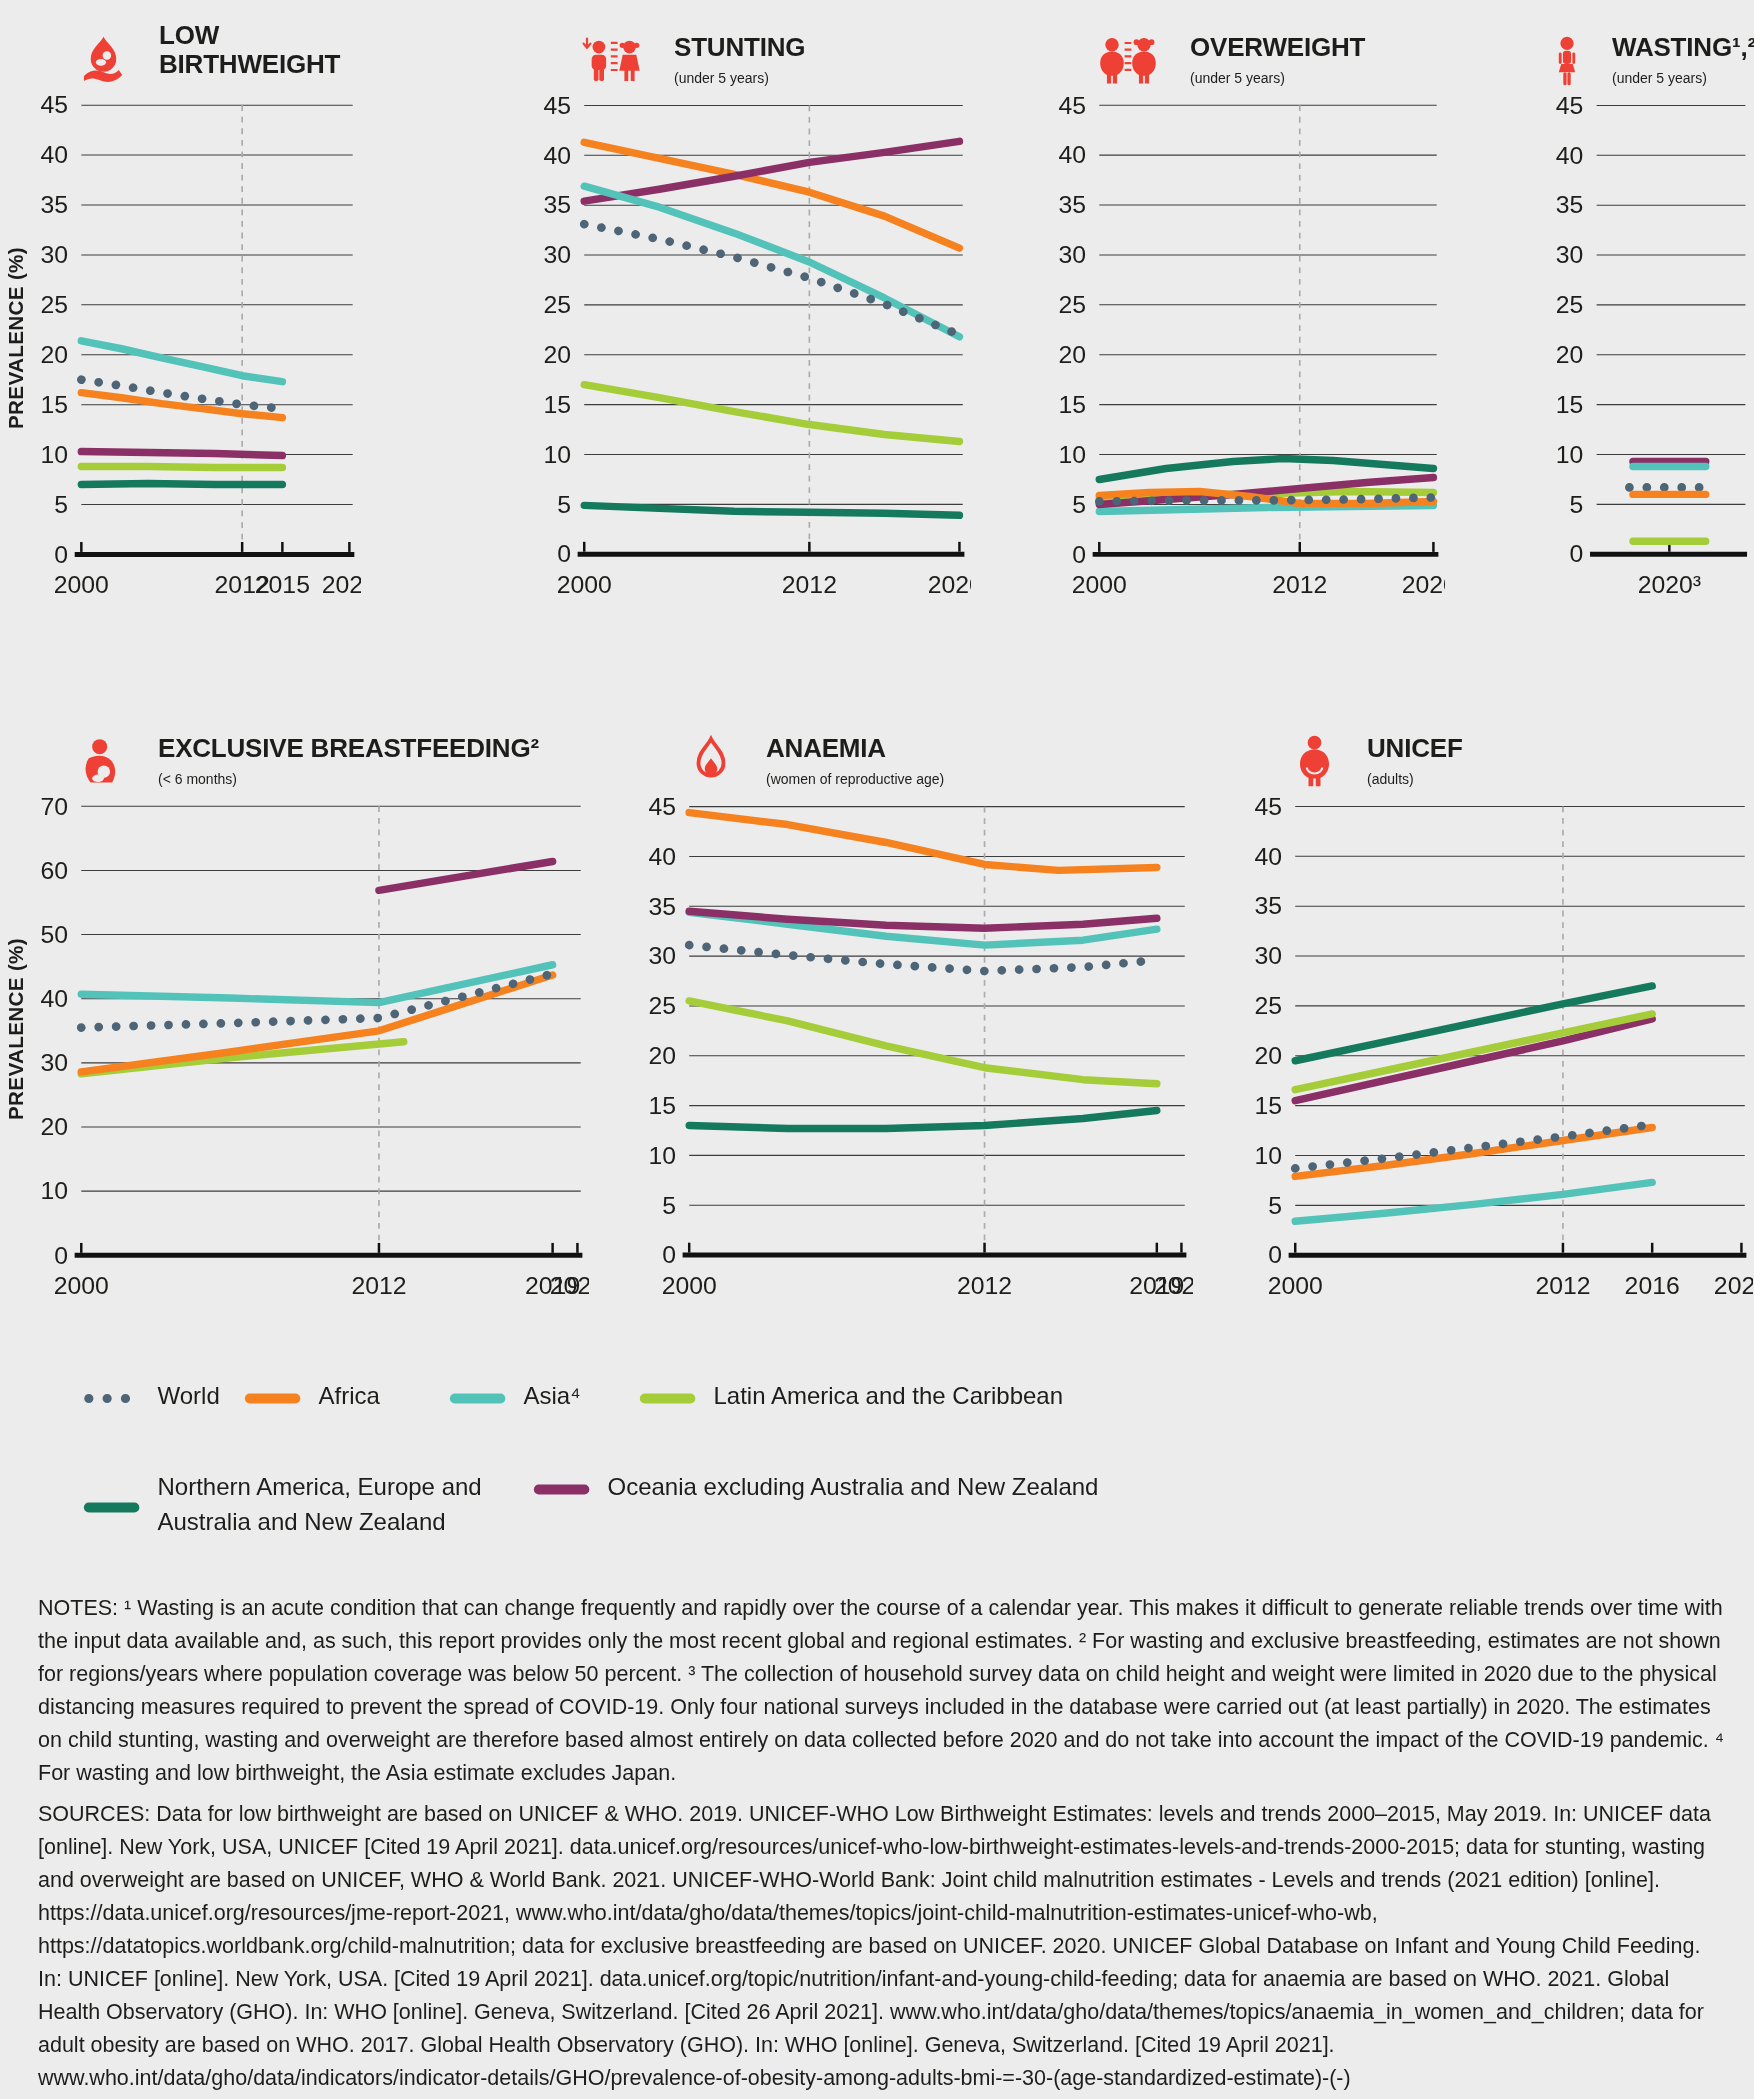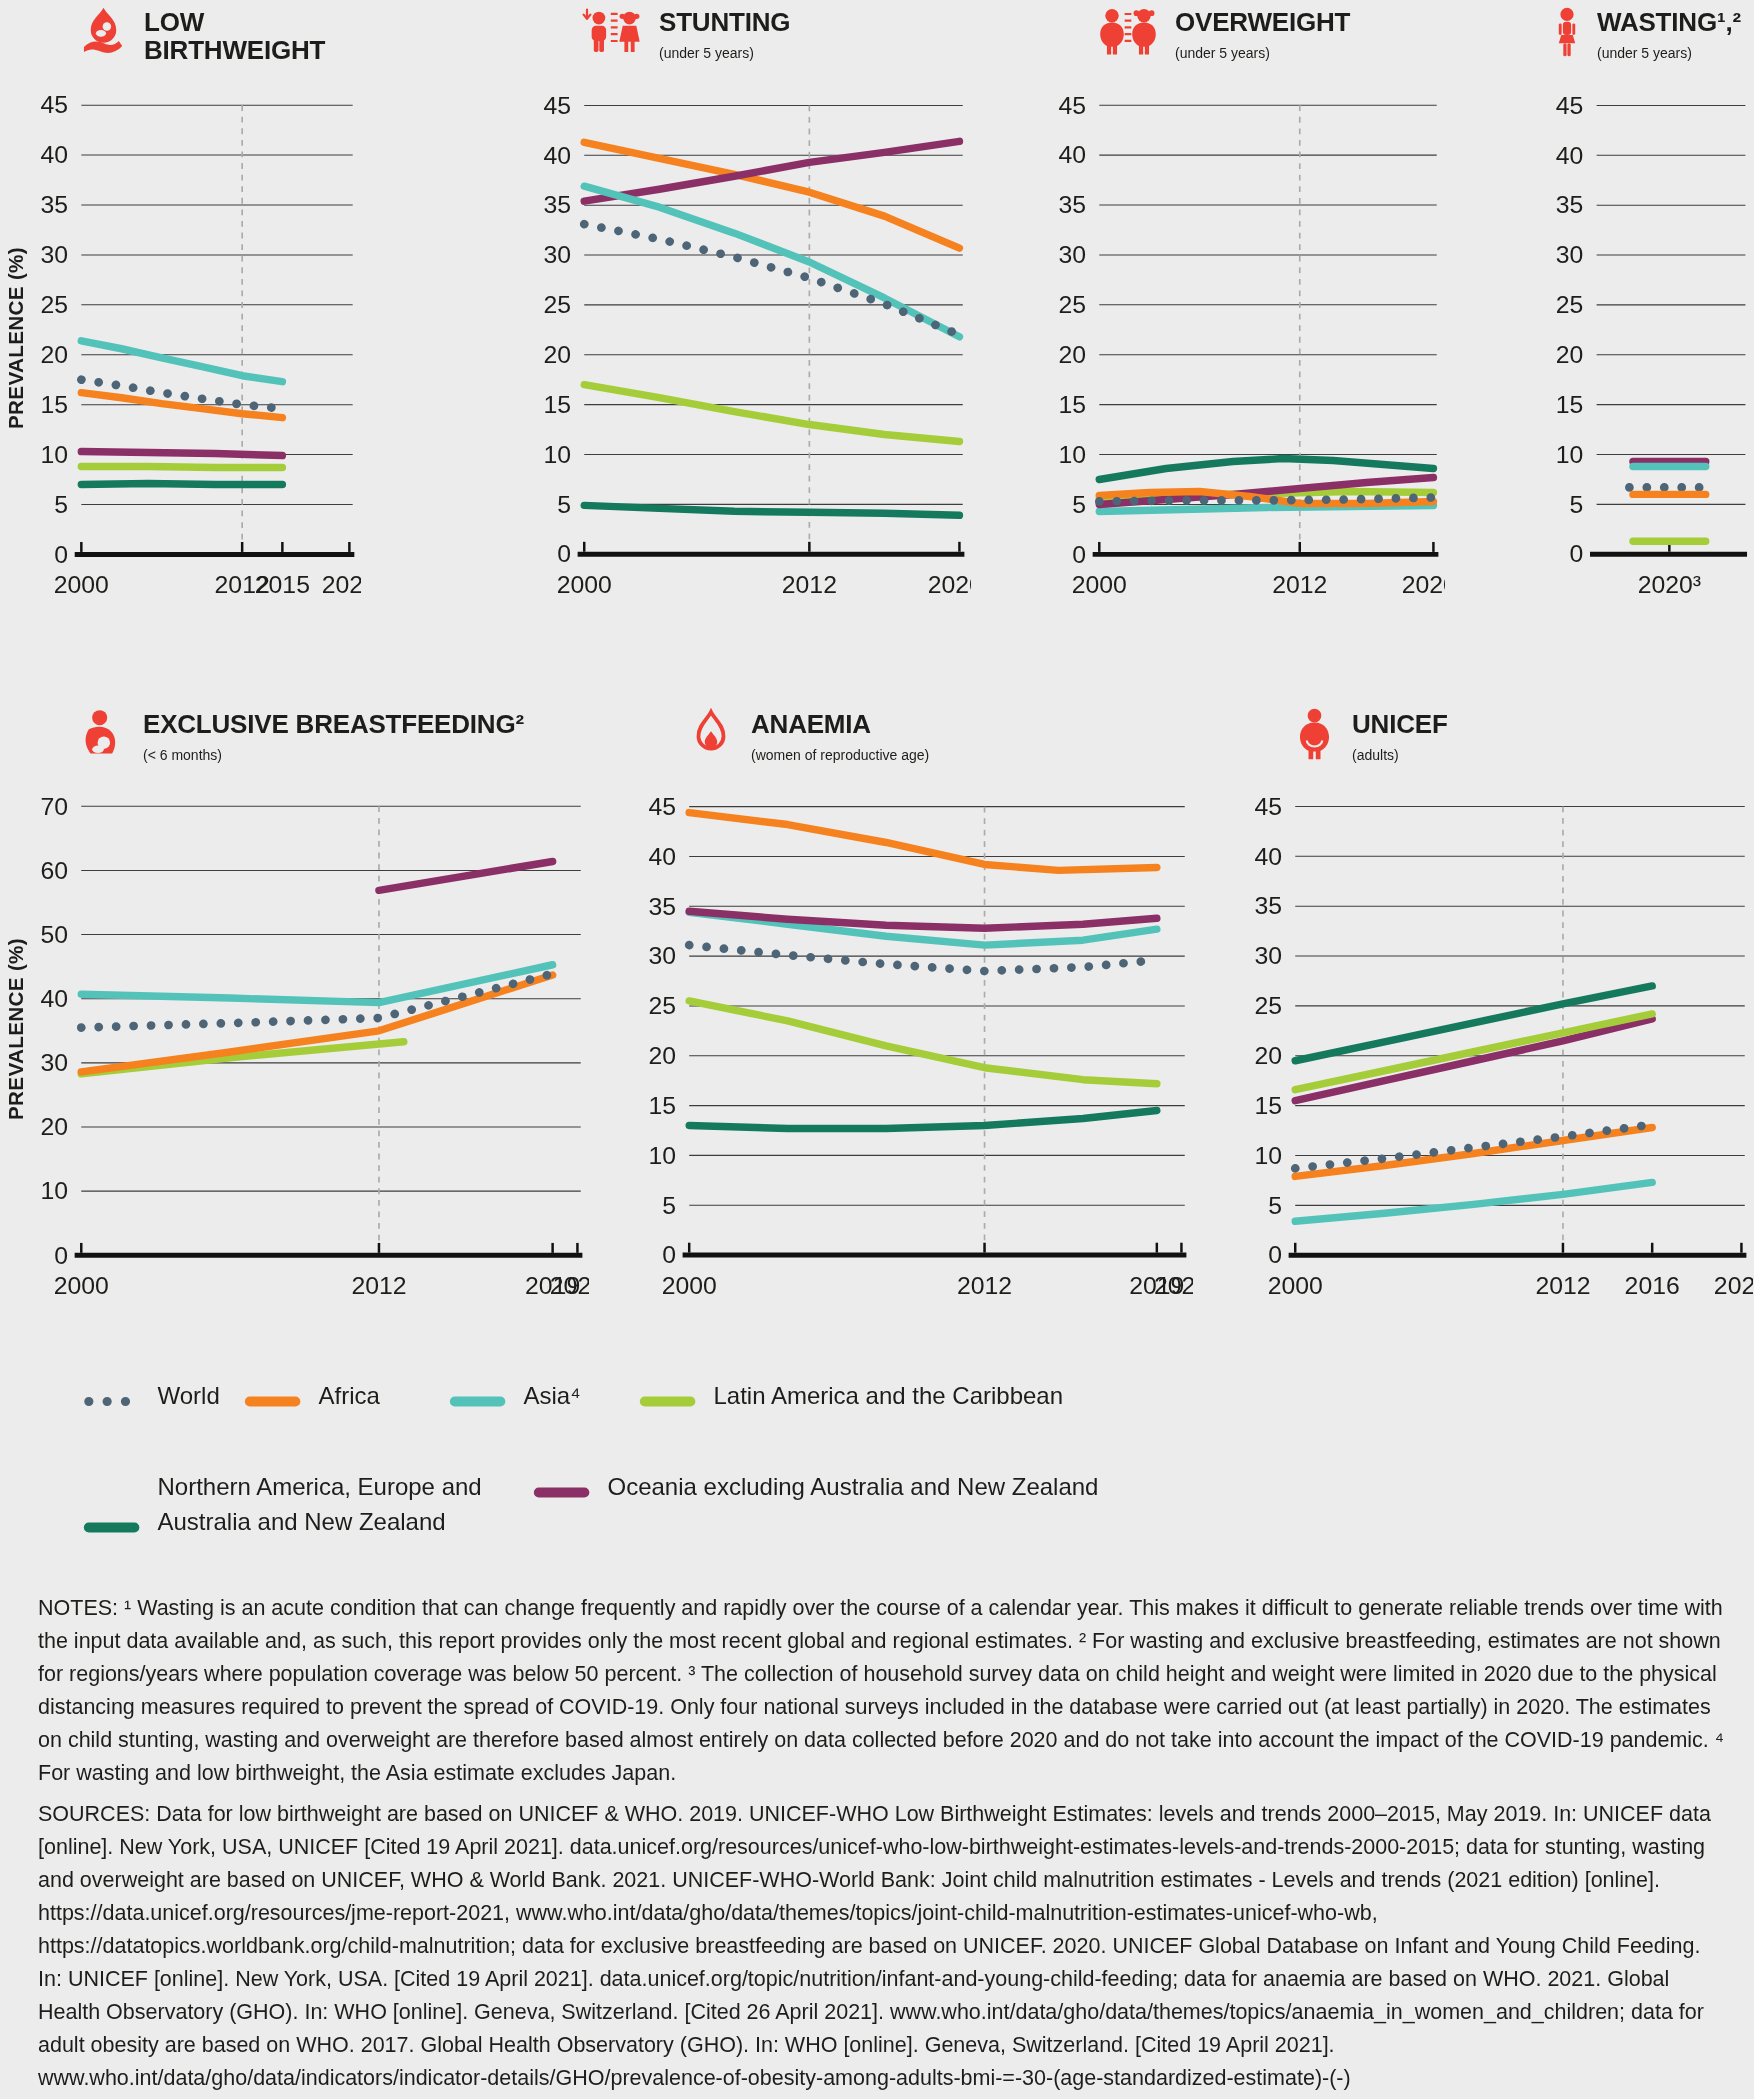--- a/index.html
+++ b/index.html
@@ -1,29 +1,29 @@
 <!DOCTYPE html>
 <html style="font-size:13.2px"><head>
 <meta charset="utf-8">
 <style>
   html,body{margin:0;padding:0}
   body{width:1755px;height:2099px;position:relative;background:#ececec;
        font-family:"Liberation Sans",sans-serif;color:#1d1d1b;overflow:hidden}
   .chart{position:absolute}
-  .chart-header{display:flex;gap:15px;align-items:flex-start;min-height:80px}
+  .chart-header{display:flex;gap:30px;align-items:flex-end;min-height:80px}
   .chart-icon{flex:0 0 auto}
   .chart-icon svg{display:block}
   .ct{font-size:26px;font-weight:700;line-height:1.08;letter-spacing:-0.2px;white-space:pre-line;padding-top:1.7px}
   .cs{font-size:14px;line-height:1.2;margin-top:9px}
   .plot{display:block}
   .ytick,.xtick{font-size:30px;fill:#1d1d1b}
   .prev-label{position:absolute;left:3.3px;width:25px;display:flex;align-items:center;justify-content:center;
       writing-mode:vertical-rl;transform:rotate(180deg);font-weight:700;font-size:20.7px;letter-spacing:0.3px}
   .legend{position:absolute;left:0;top:0;width:100%}
-  .lg-item{position:absolute;display:flex;align-items:flex-end;gap:16.5px}
+  .lg-item{position:absolute;display:flex;align-items:center;gap:16.5px}
   .lg-item svg{display:block;margin-top:5px}
   .lg-label{font-size:24px;line-height:1.45;white-space:pre-line}
   .notes{position:absolute;left:30px;top:1584px;width:1706px;font-size:21.5px;line-height:33px}
   .notes p{margin:8px}
 </style>
 </head>
 <body>
 
 <div class="prev-label" style="top:132px;height:413px">PREVALENCE (%)</div>
 

